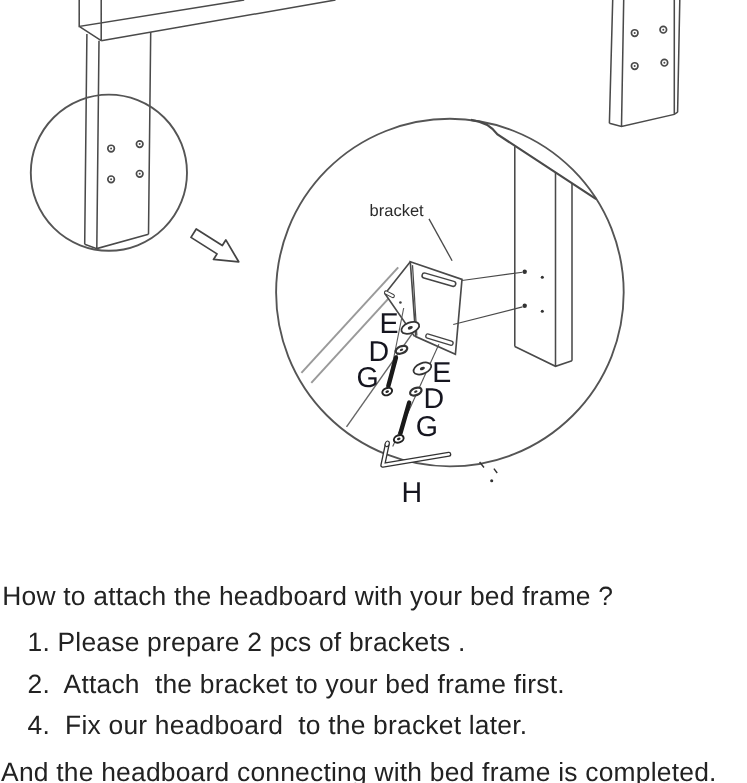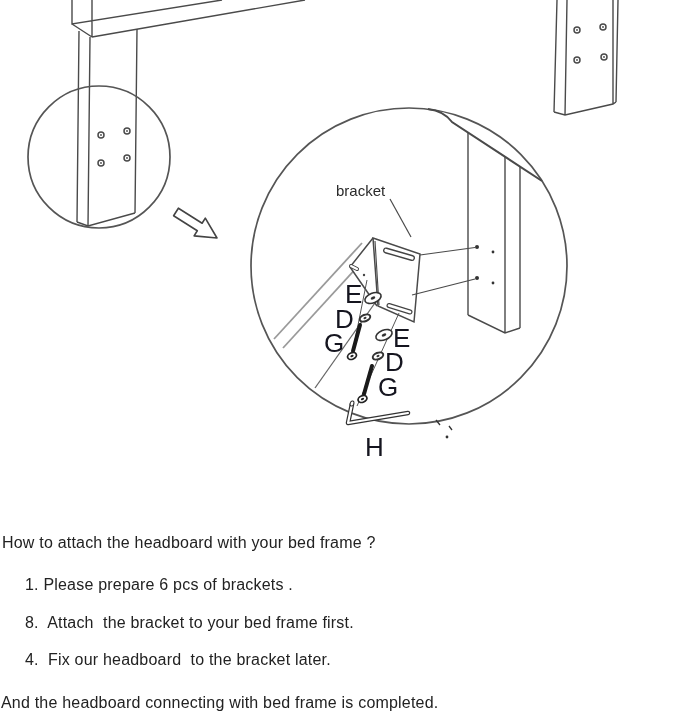--- a/index.html
+++ b/index.html
@@ -7,21 +7,21 @@
     position:relative;
     width:679px; height:712px;
     background:#ffffff;
     overflow:hidden;
     font-family:"Liberation Sans", sans-serif;
   }
   .stage svg { position:absolute; left:0; top:0; display:block; }
   .txt {
     position:absolute;
     color:#222222;
-    font-size:16px;
+    font-size:24px;
     line-height:26px;
     letter-spacing:0.2px;
     white-space:pre;
     font-family:"Liberation Sans", sans-serif;
   }
   .svg-label {
     font-family:"Liberation Sans", sans-serif;
     fill:#15151f;
   }
   .callout {
@@ -175,19 +175,19 @@
       </g>
       <path d="M436,420 L440,425 M449,426 L452,430" stroke="#333333" stroke-width="1.3" fill="none"></path>
       <circle cx="447" cy="437" r="1.4" fill="#333333"></circle>
       <text class="svg-label" x="365" y="456" font-size="26">H</text>
     </g>
 
   </svg>
 
   <div>
     <div class="txt" style="left:2px; top:530px;">How to attach the headboard with your bed frame ?</div>
-    <div class="txt" style="left:25px; top:572px;">1. Please prepare 6 pcs of brackets .</div>
-    <div class="txt" style="left:25px; top:610px;">8.  Attach  the bracket to your bed frame first.</div>
+    <div class="txt" style="left:25px; top:572px;">1. Please prepare 2 pcs of brackets .</div>
+    <div class="txt" style="left:25px; top:610px;">2.  Attach  the bracket to your bed frame first.</div>
     <div class="txt" style="left:25px; top:647px;">4.  Fix our headboard  to the bracket later.</div>
     <div class="txt" style="left:1px; top:690px;">And the headboard connecting with bed frame is completed.</div>
   </div>
 
 </div>
 
 </body></html>

